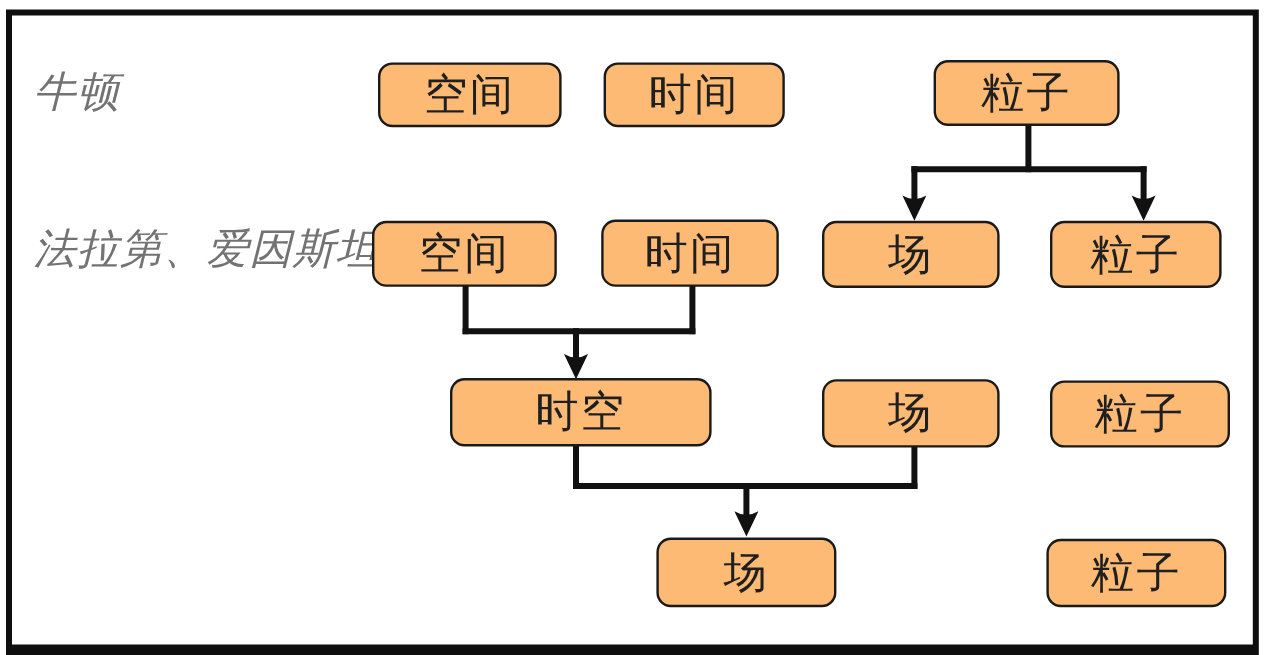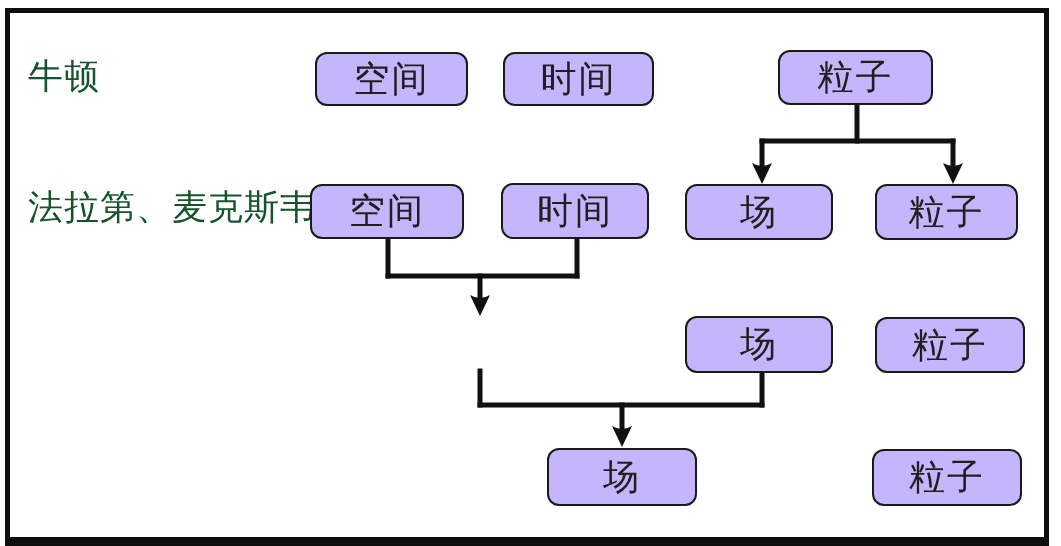--- a/index.html
+++ b/index.html
@@ -17,30 +17,31 @@
     box-sizing: border-box;
     border: 5px solid #0e0e0e;
     border-bottom-width: 9px;
     background: transparent;
   }
   .connectors { position: absolute; left: 0; top: 0; }
   .row-label {
     position: absolute;
     font-size: 35px;
     line-height: 1.05;
-    color: #14532d;
+    color: #737373;
     white-space: nowrap;
     letter-spacing: 1px;
+    font-style: italic;
   }
   .node {
     position: absolute;
     box-sizing: border-box;
     border: 2.5px solid #1a1a1a;
     border-radius: 12px;
-    background: #c4b5fd;
+    background: #fdba74;
     display: flex;
     align-items: center;
     justify-content: center;
     font-size: 36px;
     color: #1f1f1f;
     letter-spacing: 2px;
     white-space: nowrap;
   }
 </style>
 </head>
@@ -72,30 +73,31 @@
     <g stroke="#111111" stroke-width="5" fill="none" stroke-linecap="square">
       <path d="M480 371 V405"></path>
       <path d="M762 371 V405"></path>
       <path d="M480 405 H762"></path>
       <path d="M622 405 V431"></path>
     </g>
     <path d="M622 447 L612 426 Q622 432 632 426 Z" fill="#111111" stroke="none"></path>
   </svg>
 
   <div class="row-label" style="left:28px; top:59px">牛顿</div>
-  <div class="row-label" style="left:28px; top:190px">法拉第、麦克斯韦</div>
+  <div class="row-label" style="left:28px; top:190px">法拉第、爱因斯坦</div>
 
   <div class="node" style="left:315px; top:52px; width:153px; height:54px">空间</div>
   <div class="node" style="left:503px; top:52px; width:151px; height:54px">时间</div>
   <div class="node" style="left:778px; top:50px; width:155px; height:55px">粒子</div>
 
   <div class="node" style="left:310px; top:184px; width:154px; height:55px">空间</div>
   <div class="node" style="left:501px; top:183px; width:148px; height:56px">时间</div>
   <div class="node" style="left:685px; top:184px; width:148px; height:56px">场</div>
   <div class="node" style="left:875px; top:184px; width:143px; height:56px">粒子</div>
 
+  <div class="node" style="left:375px; top:315px; width:218px; height:57px">时空</div>
   <div class="node" style="left:685px; top:316px; width:148px; height:57px">场</div>
   <div class="node" style="left:875px; top:317px; width:150px; height:56px">粒子</div>
 
   <div class="node" style="left:547px; top:448px; width:150px; height:58px">场</div>
   <div class="node" style="left:872px; top:449px; width:150px; height:57px">粒子</div>
 
 </div>
 
 </body></html>

